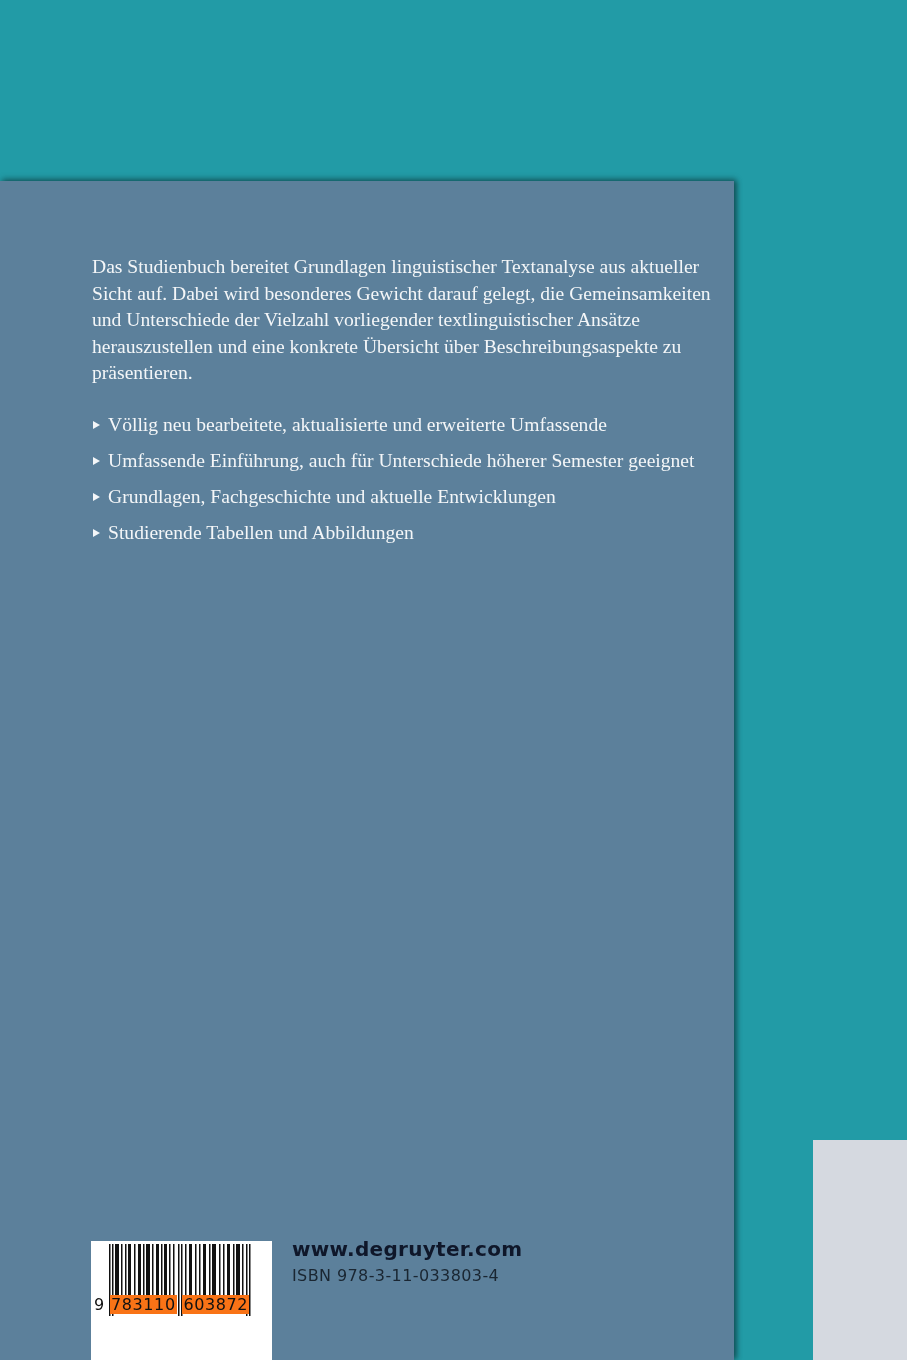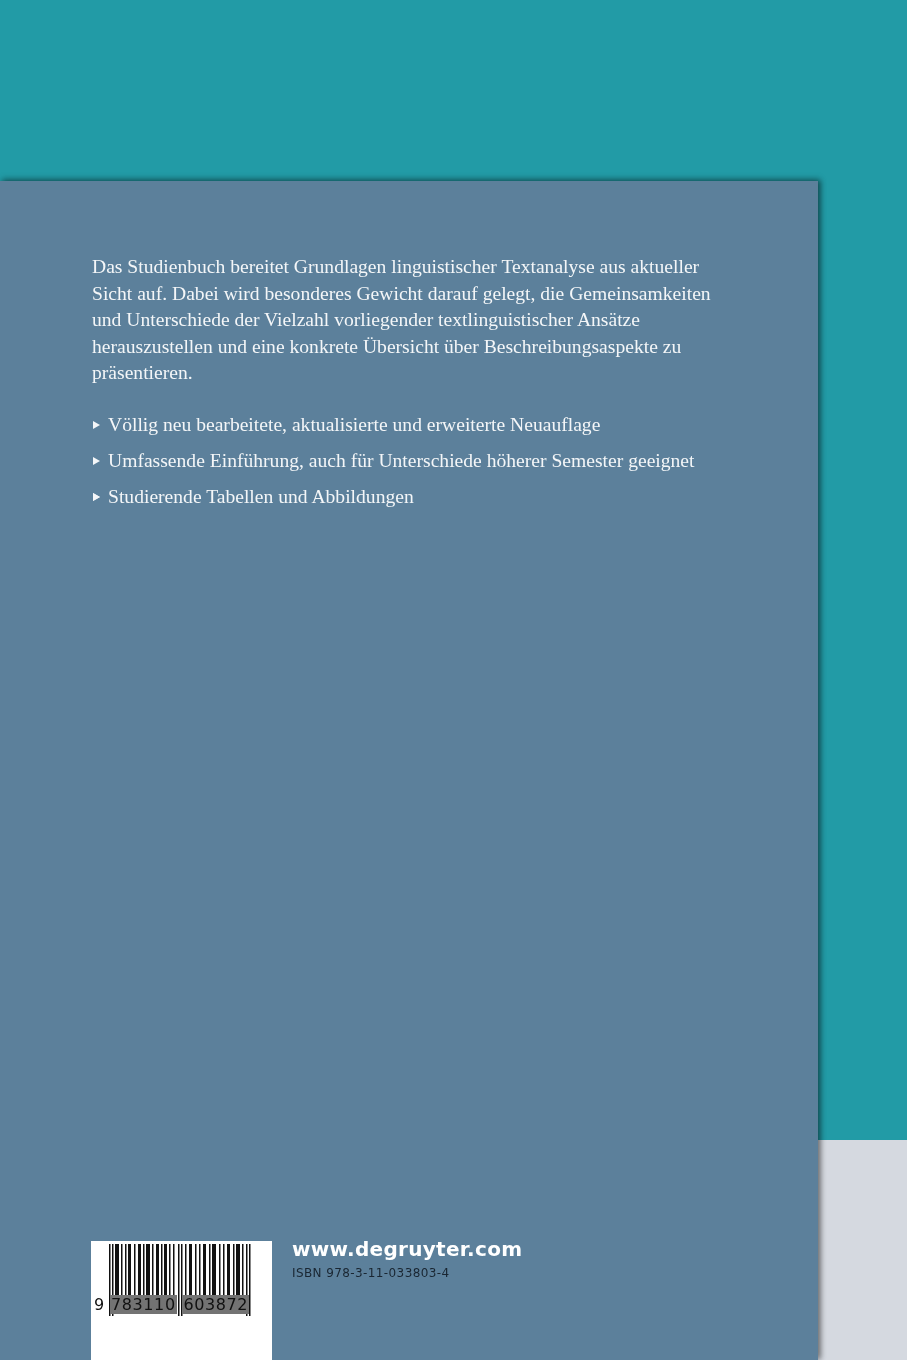--- a/index.html
+++ b/index.html
@@ -6,21 +6,21 @@
     body {
       width: 907px; height: 1360px; position: relative; overflow: hidden;
       background: #229ba6;
       font-family: "Liberation Serif", serif;
     }
     .lower-strip {
       position: absolute; left: 813px; top: 1140px; width: 94px; height: 220px;
       background: #d5d9e0;
     }
     .panel {
-      position: absolute; left: 0; top: 181px; width: 818px; height: 1179px;
+      position: absolute; left: 0; top: 181px; width: 734px; height: 1179px;
       background: #5c809b;
       box-shadow: 2px -2px 6px rgba(0,0,0,0.35), 3px 0 5px rgba(0,0,0,0.25);
     }
     .intro {
       position: absolute; left: 92px; top: 73px; width: 640px;
       color: #f4f6f8; font-size: 19.6px; line-height: 26.5px; margin: 0;
     }
     .bullets {
       position: absolute; left: 92px; top: 231px; width: 640px;
       list-style: none; margin: 0; padding: 0;
@@ -36,51 +36,52 @@
       position: absolute; left: 91px; top: 1060px; width: 181px; height: 130px;
       background: #ffffff;
     }
     .barcode-svg { position: absolute; left: 18px; top: 3px; }
     .barcode-digits {
       position: absolute; left: 3px; top: 54px; width: 175px;
       font-family: "DejaVu Sans", sans-serif; font-size: 16px; color: #111;
       letter-spacing: 0.6px; white-space: nowrap;
     }
     .barcode-digits .lead { display: inline-block; width: 16px; }
-    .barcode-digits .grp { background: #737373; padding: 0 1px; }
+    .barcode-digits .grp { background: #f97316; padding: 0 1px; }
     .publisher-url {
       position: absolute; left: 292px; top: 1056px;
       font-family: "DejaVu Sans", sans-serif; font-weight: bold;
-      font-size: 20px; color: #ffffff; letter-spacing: 0.3px;
+      font-size: 20px; color: #0f172a; letter-spacing: 0.3px;
     }
     .isbn {
       position: absolute; left: 292px; top: 1085px;
       font-family: "DejaVu Sans", sans-serif;
-      font-size: 12px; color: #1a2632; letter-spacing: 0.4px;
+      font-size: 16px; color: #1a2632; letter-spacing: 0.4px;
     }
   </style>
 </head>
 <body>
 
 <div class="lower-strip"></div>
 
 <div class="panel">
   <p class="intro">Das Studienbuch bereitet Grundlagen linguistischer Textanalyse aus aktueller Sicht auf. Dabei wird besonderes Gewicht darauf gelegt, die Gemeinsamkeiten und Unterschiede der Vielzahl vorliegender textlin­guistischer Ansätze herauszustellen und eine konkrete Übersicht über Beschreibungsaspekte zu präsentieren.</p>
 
   <ul class="bullets">
     <li>
       <span class="tri"></span>
-      <span>Völlig neu bearbeitete, aktualisierte und erweiterte Neuauflage</span>
+      <span>Völlig neu bearbeitete, aktualisierte und erweiterte Umfassende</span>
     </li>
     <li>
       <span class="tri"></span>
       <span>Umfassende Einführung, auch für Unterschiede höherer Semester geeignet</span>
     </li>
     <li>
       <span class="tri"></span>
+      <span>Grundlagen, Fachgeschichte und aktuelle Entwicklungen</span>
     </li>
     <li>
       <span class="tri"></span>
       <span>Studierende Tabellen und Abbildungen</span>
     </li>
   </ul>
 
   <div class="barcode-box">
     <svg class="barcode-svg" width="150" height="72" viewBox="0 0 150 72">
       <g fill="#111">

